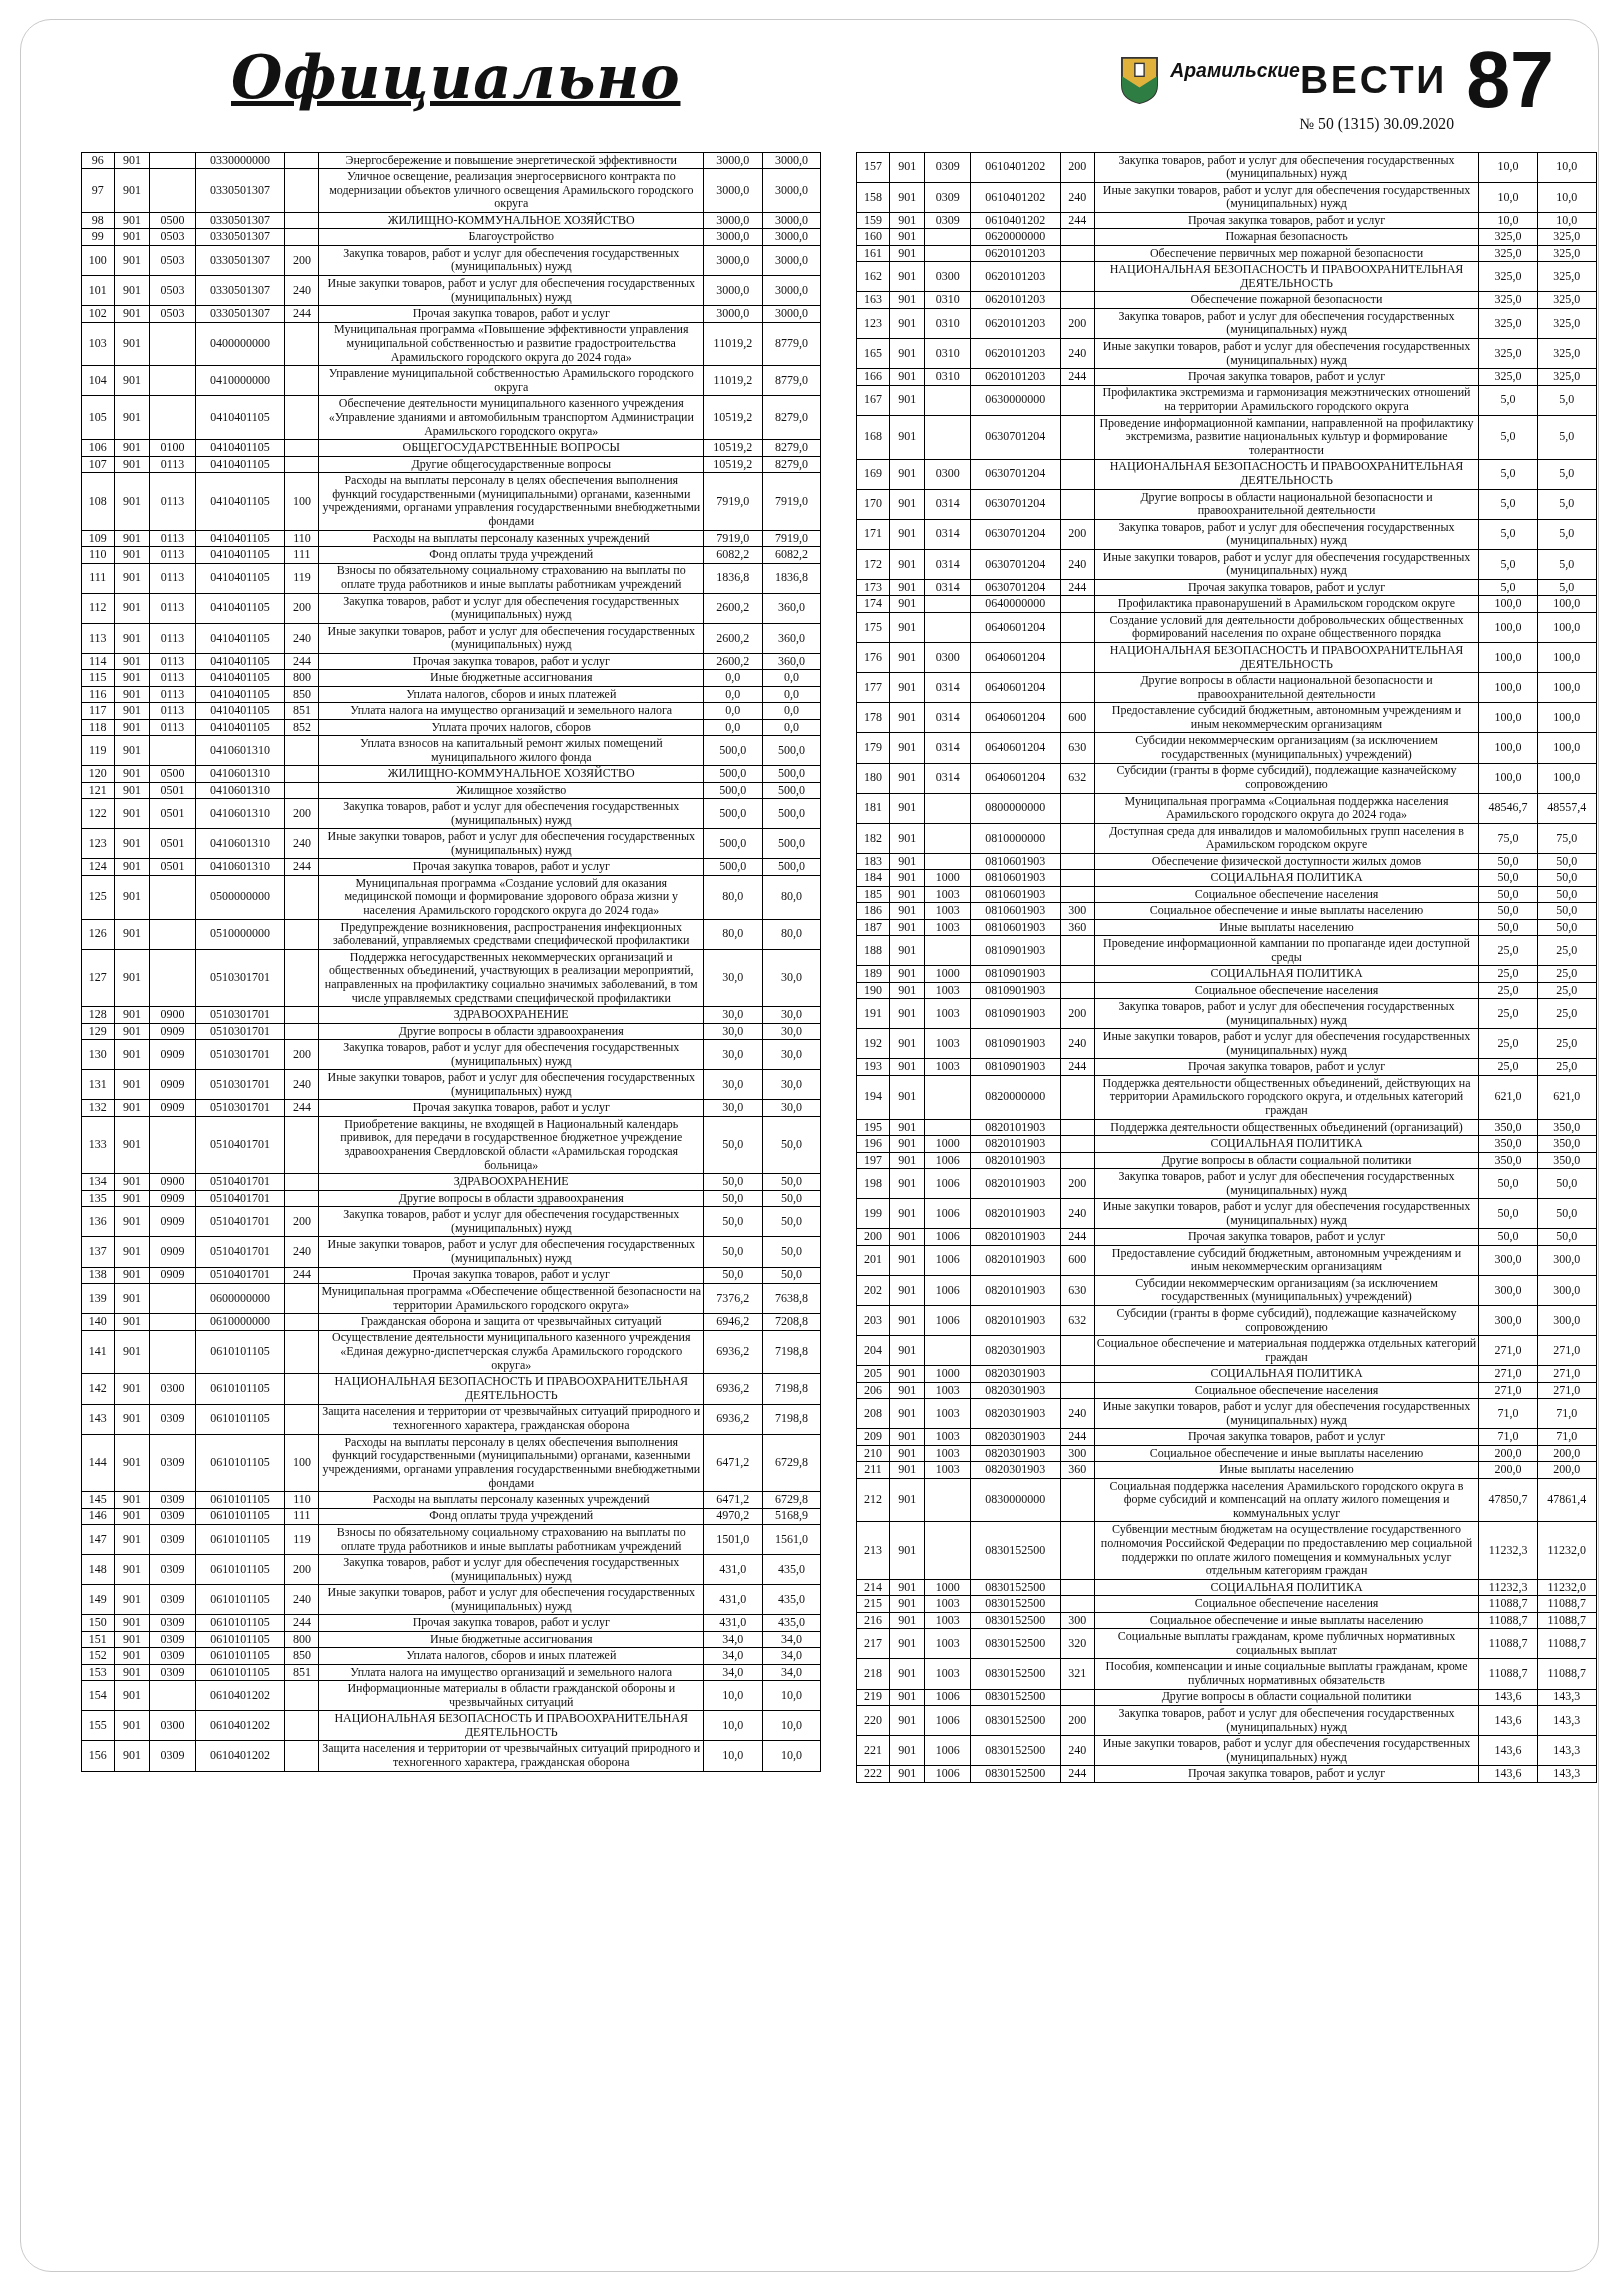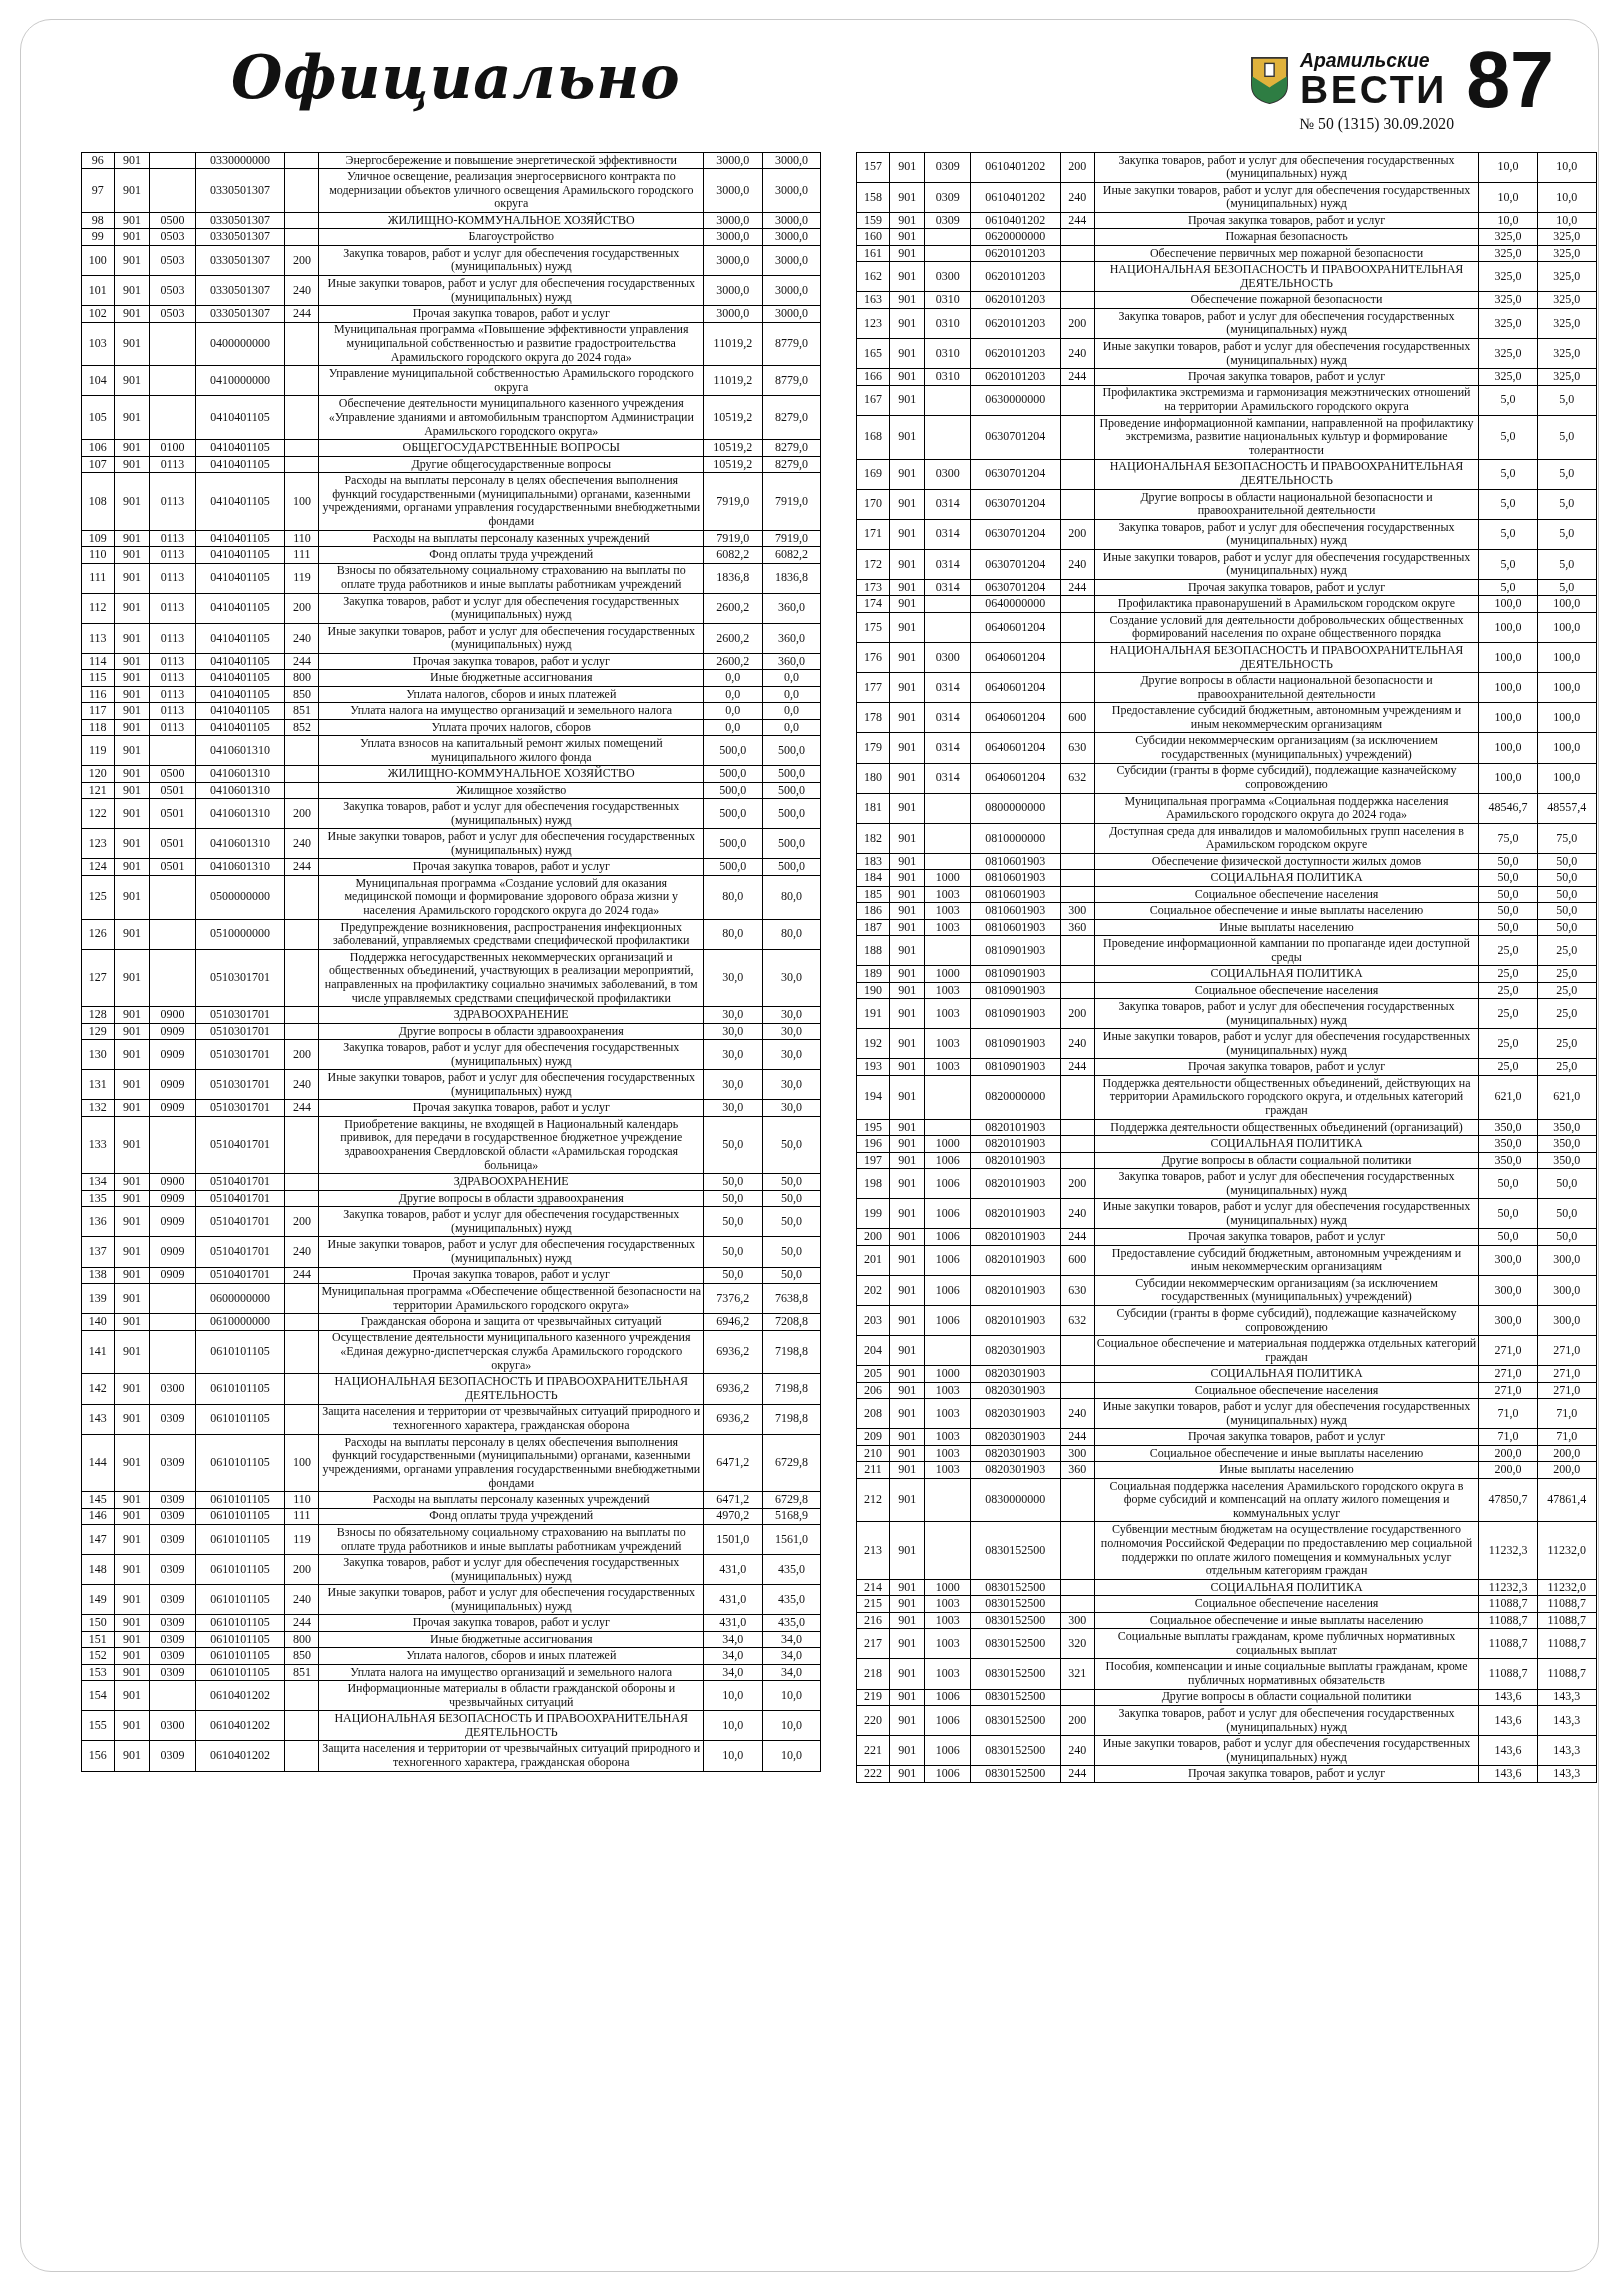--- a/index.html
+++ b/index.html
@@ -5,25 +5,25 @@
   html,body { margin:0; padding:0; background:#ffffff; }
   body { font-family:"Liberation Serif", serif; color:#111; }
   .page { position:relative; width:1619px; min-height:2290px; background:#fff; overflow:hidden; }
   .frame { position:absolute; left:20px; top:18.5px; right:20px; bottom:18.5px;
            border:0.9px solid var(--frame,#ccc); border-radius:31px; pointer-events:none; }
 
   
   .masthead { display:flex; justify-content:space-between; align-items:flex-start;
               padding:48px 65px 5.5px 231px; }
   .script-title { font-family:"DejaVu Serif", serif; font-style:italic; font-weight:600;
-                  font-size:59px; line-height:1; letter-spacing:0.9px; }
+                  font-size:59px; line-height:1; letter-spacing:0.9px;text-decoration:underline; }
   .brand-block { display:flex; flex-direction:column; align-items:flex-end; }
   .brand-top-row { display:flex; align-items:center; gap:11px; }
   .crest { width:39px; height:48px; flex:0 0 auto; }
-  .brand-names { display:flex; flex-direction:column; align-items:flex-start; }
+  .brand-names { display:flex; flex-direction:row; align-items:flex-start; }
   .brand-small { font-family:"Liberation Sans", sans-serif; font-style:italic; font-weight:bold;
                  font-size:19.4px; line-height:1; }
   .brand-big { font-family:"Liberation Sans", sans-serif; font-weight:bold; font-size:39px;
                line-height:0.95; letter-spacing:2.8px; color:var(--brand_text,#111); }
   .page-number { font-family:"Liberation Sans", sans-serif; font-weight:bold; font-size:79px;
                  line-height:0.8; margin-left:8px; }
   .issue-line { font-size:15.7px; margin-top:4px; padding-right:100px; }
 
   
   .tables { display:flex; gap:35px; padding:13px 111px 37px 81px; align-items:flex-start; }

